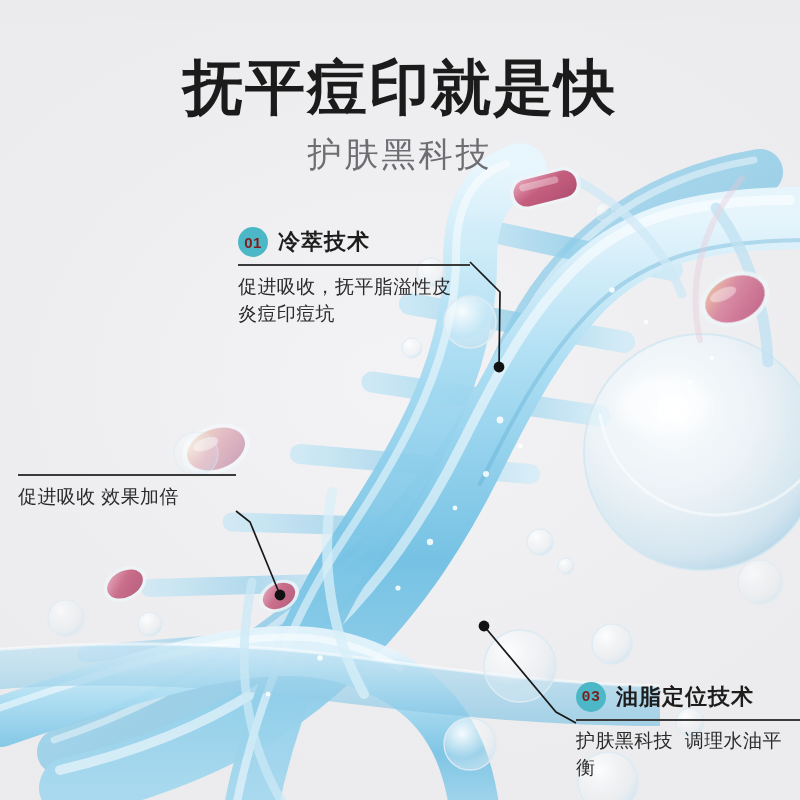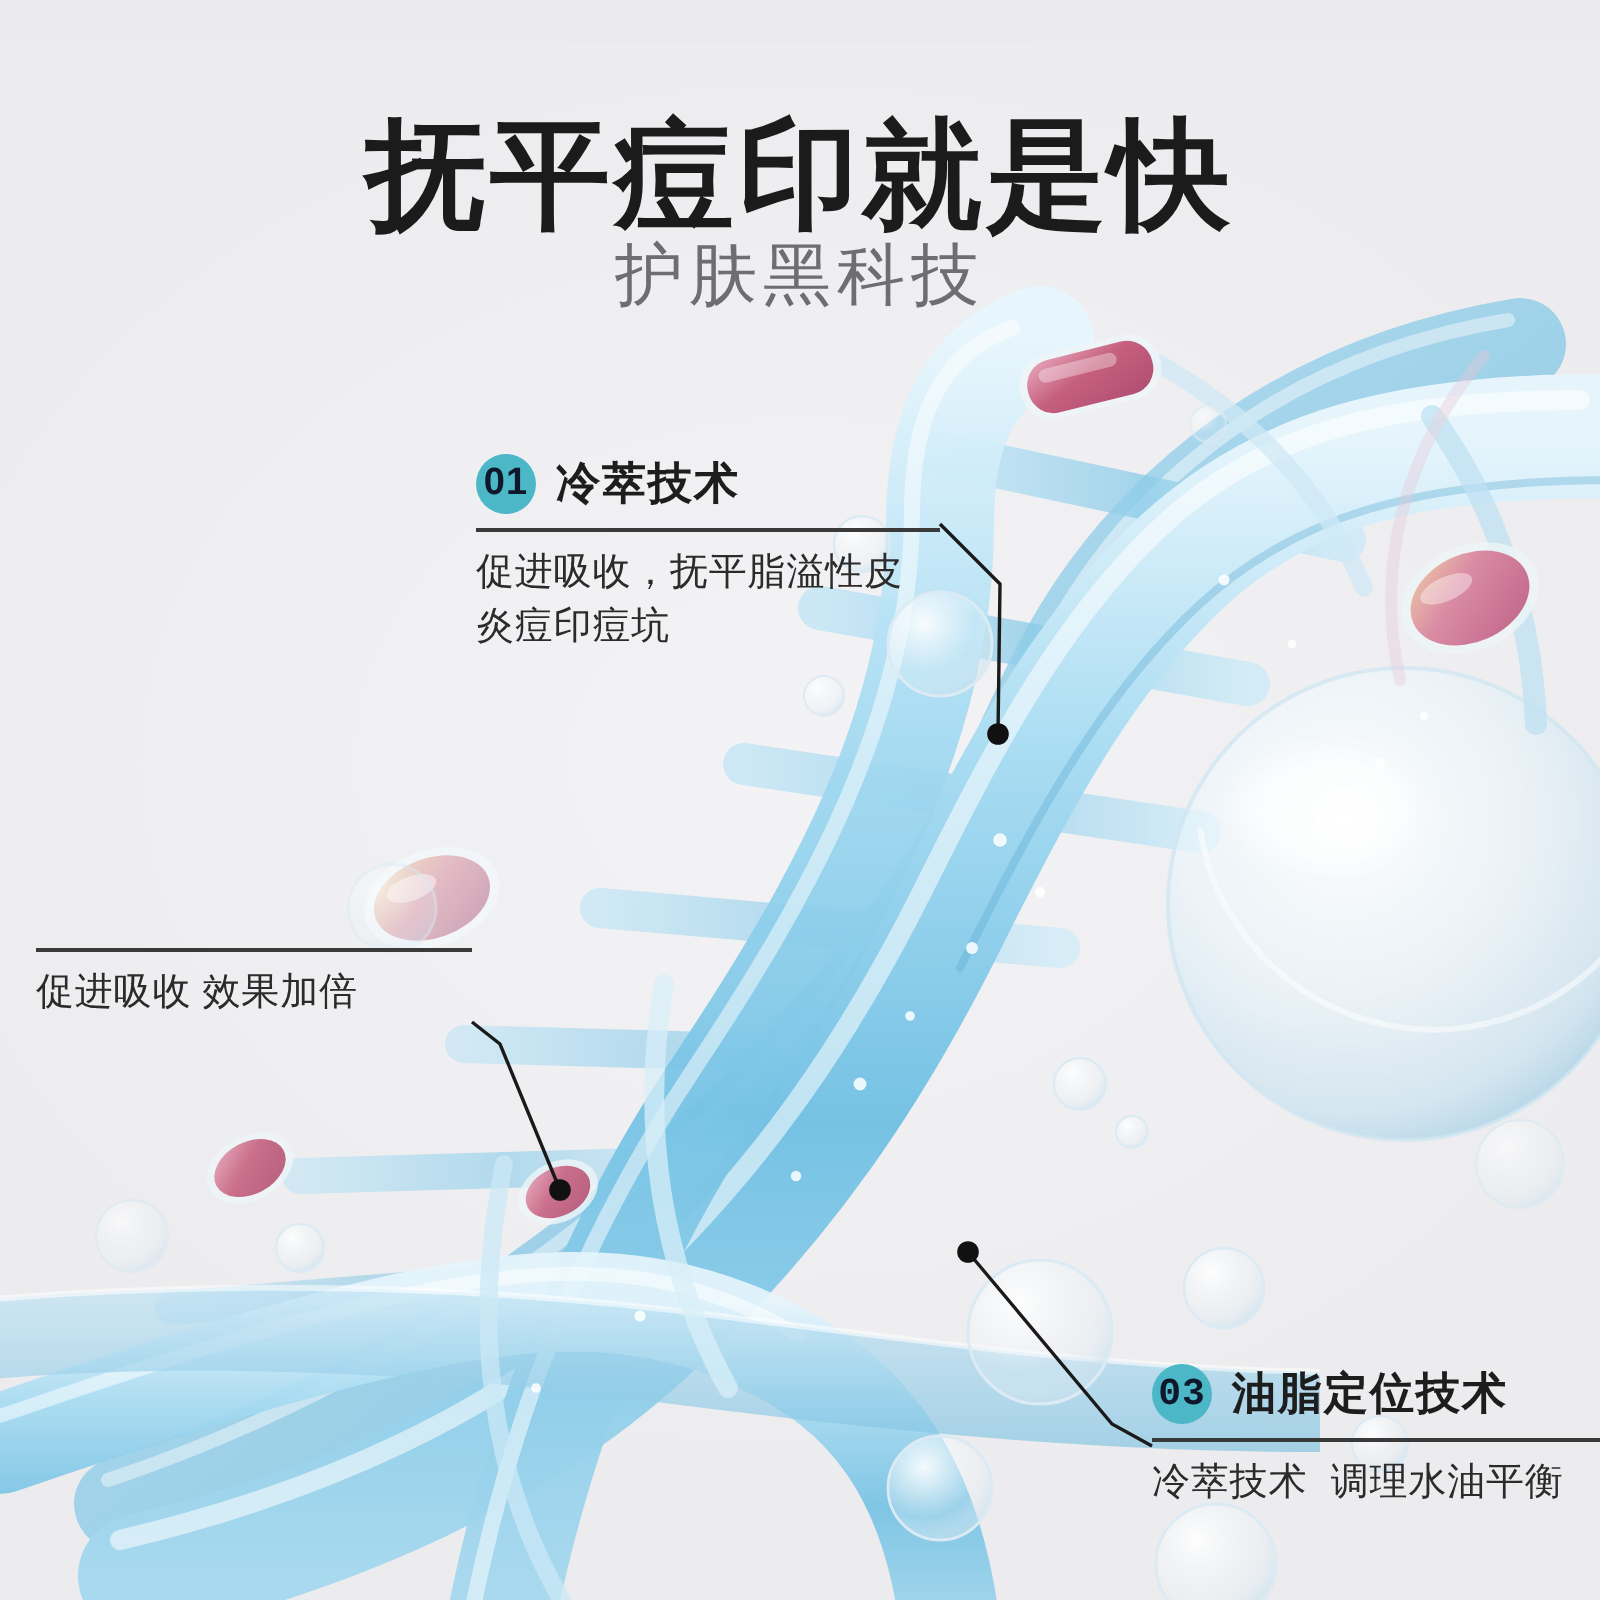--- a/index.html
+++ b/index.html
@@ -25,33 +25,33 @@
 
   
   .headline {
     position:absolute; left:0; right:0; top:34px;
     text-align:center;
     font-size:60px; line-height:1.08;
     font-weight:700; color:#1b1b1b;
     letter-spacing:2px;
   }
   .subhead {
-    position:absolute; left:0; right:0; top:96px;
+    position:absolute; left:0; right:0; top:112px;
     text-align:center;
     font-size:34px; line-height:1.2;
     font-weight:400; color:#6d6d72;
     letter-spacing:3px;
   }
 
   .callout { position:absolute; }
   .co-head { display:flex; align-items:center; gap:10px; white-space:nowrap; }
   .badge {
     width:30px; height:30px; border-radius:50%;
     background:#4cb7c6;
-    color:#0f172a; font-size:19px; font-weight:700;
+    color:#7f1d1d; font-size:15px; font-weight:700;
     display:flex; align-items:center; justify-content:center;
     flex:0 0 auto; letter-spacing:0.5px;
   }
   .co-title {
     font-size:22px; font-weight:700; color:#1d1d1d; letter-spacing:1px;
   }
   .rule { height:1.6px; background:#3a3a3a; margin:7px 0 8px 0; }
   .co-desc {
     font-size:19px; line-height:1.42; color:#2b2b2b; font-weight:400;
     letter-spacing:0.4px;
@@ -280,16 +280,16 @@
     <div class="rule"></div>
     <div class="co-desc">促进吸收 效果加倍</div>
   </div>
 
   <div class="callout" id="c3">
     <div class="co-head">
       <div class="badge" style="background: rgb(76, 183, 198);">03</div>
       <div class="co-title">油脂定位技术</div>
     </div>
     <div class="rule"></div>
-    <div class="co-desc">冷萃技术 调理水油平衡</div>
+    <div class="co-desc">护肤黑科技 调理水油平衡</div>
   </div>
 
 </div>
 
 </body></html>

